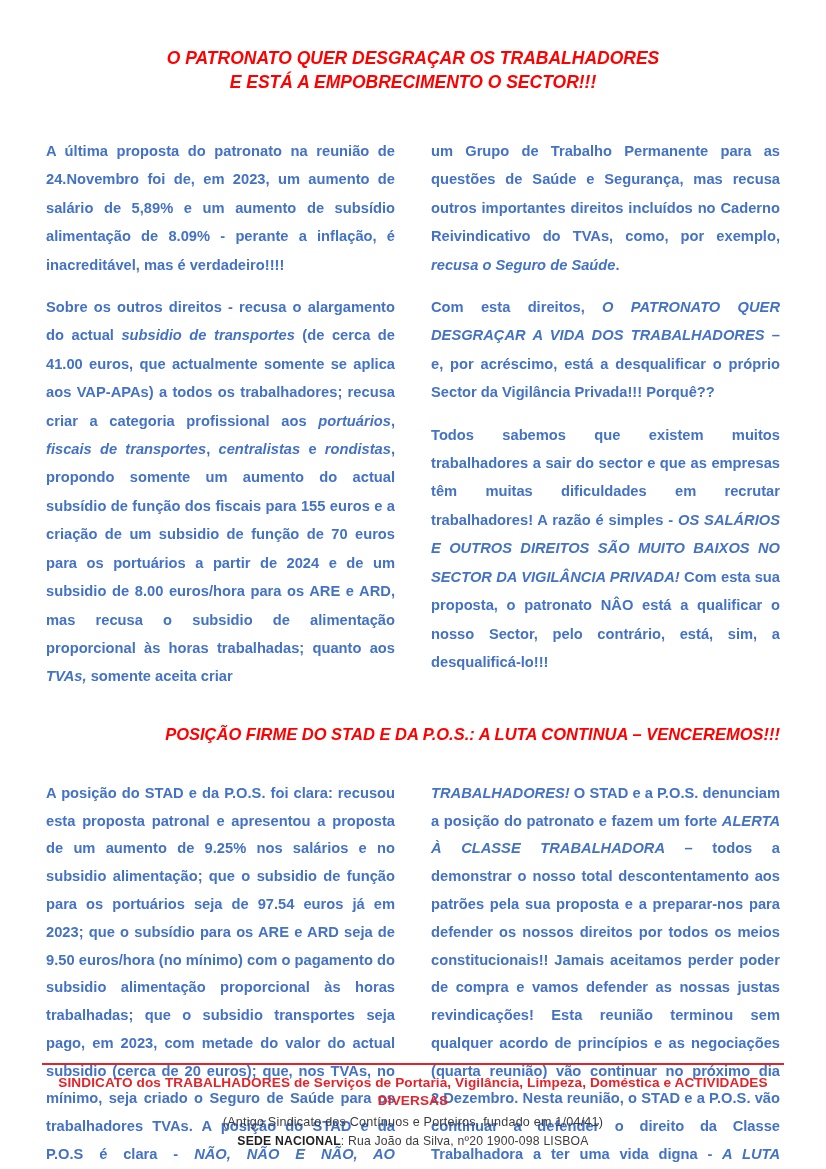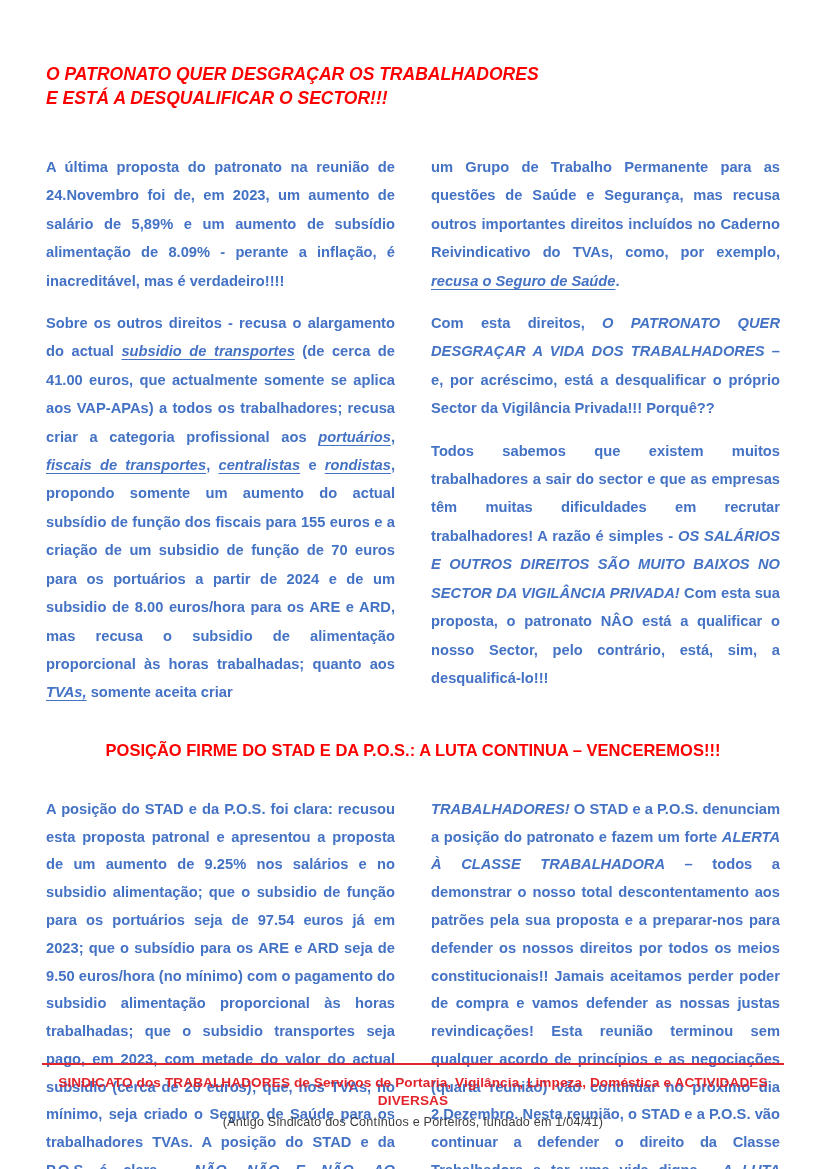--- a/index.html
+++ b/index.html
@@ -17,47 +17,49 @@
     padding:46px 46px 0;
     font-family:"Liberation Sans", sans-serif;
     overflow:hidden;
   }
   
   .main-title{
     color:var(--heading-red);
     font-size:17.5px;
     font-weight:bold;
     font-style:italic;
+    text-align:center;
     line-height:24px;
-    margin:16px 0 30px;
+    margin:0 0 30px;
   }
   
   .cols{display:flex;gap:36px;}
   .col{flex:1;min-width:0;margin-top:13px;}
   .bodytext p{
     color:var(--body-blue);
     font-weight:bold;
     font-size:14.7px;
     line-height:28.4px;
     text-align:justify;
     margin:0 0 14px;
   }
   .section2 p{
     line-height:27.8px;
     margin:0;
   }
   .rs-i{font-style:italic;}
-  .rs-u{text-decoration:underline;text-underline-offset:3px;}
+  .rs-u{text-underline-offset:3px;}
   .rs-b{font-weight:bold;color:#1f1f1f;}
   
   .mid-title{
     color:var(--heading-red);
     font-size:16.5px;
     font-weight:bold;
-    text-align:center;
+    font-style:italic;
+    text-align:right;
     line-height:22px;
     margin:18px 0 22px;
   }
   
   .footer{
     position:absolute;
     left:42px;right:42px;top:1063px;
     border-top:2px solid var(--footer-red);
     padding-top:9px;
     text-align:center;
@@ -75,21 +77,21 @@
   .footer .former{font-size:12.6px;line-height:17px;margin-bottom:2px;}
   .footer .fline{font-size:12.2px;line-height:16.5px;margin-bottom:1px;}
 </style>
 </head>
 <body>
 
 <div class="doc">
 
   <div class="main-title">
     <div>O PATRONATO QUER DESGRAÇAR OS TRABALHADORES</div>
-    <div>E ESTÁ A DESQUALIFICAR O SECTOR!!!</div>
+    <div>E ESTÁ A EMPOBRECIMENTO O SECTOR!!!</div>
   </div>
 
   <div class="cols bodytext">
     <div class="col">
       <p><span>A última proposta do patronato na reunião de 24.Novembro foi de, em 2023, um aumento de salário de 5,89% e um aumento de subsídio alimentação de 8.09% - perante a inflação, é inacreditável, mas é verdadeiro!!!!</span></p>
       <p><span>Sobre os outros direitos - recusa o alargamento do actual </span><span class="rs-i rs-u">subsidio de transportes</span><span> (de cerca de 41.00 euros, que actualmente somente se aplica aos VAP-APAs) a todos os trabalhadores; recusa criar a categoria profissional aos </span><span class="rs-i rs-u">portuários</span><span>, </span><span class="rs-i rs-u">fiscais de transportes</span><span>, </span><span class="rs-i rs-u">centralistas</span><span> e </span><span class="rs-i rs-u">rondistas</span><span>, propondo somente um aumento do actual subsídio de função dos fiscais para 155 euros e a criação de um subsidio de função de 70 euros para os portuários a partir de 2024 e de um subsidio de 8.00 euros/hora para os ARE e ARD, mas recusa o subsidio de alimentação proporcional às horas trabalhadas; quanto aos </span><span class="rs-i rs-u">TVAs,</span><span> somente aceita criar</span></p>
     </div>
     <div class="col">
       <p><span>um Grupo de Trabalho Permanente para as questões de Saúde e Segurança, mas recusa outros importantes direitos incluídos no Caderno Reivindicativo do TVAs, como, por exemplo, </span><span class="rs-i rs-u">recusa o Seguro de Saúde</span><span>.</span></p>
       <p><span>Com esta direitos, </span><span class="rs-i">O PATRONATO QUER DESGRAÇAR A VIDA DOS TRABALHADORES</span><span> – e, por acréscimo, está a desqualificar o próprio Sector da Vigilância Privada!!! Porquê??</span></p>
@@ -104,16 +106,17 @@
       <p><span>A posição do STAD e da P.O.S. foi clara: recusou esta proposta patronal e apresentou a proposta de um aumento de 9.25% nos salários e no subsidio alimentação; que o subsidio de função para os portuários seja de 97.54 euros já em 2023; que o subsídio para os ARE e ARD seja de 9.50 euros/hora (no mínimo) com o pagamento do subsidio alimentação proporcional às horas trabalhadas; que o subsidio transportes seja pago, em 2023, com metade do valor do actual subsidio (cerca de 20 euros); que, nos TVAs, no mínimo, seja criado o Seguro de Saúde para os trabalhadores TVAs. A posição do STAD e da P.O.S é clara - </span><span class="rs-i">NÃO, NÃO E NÃO, AO EMPOBRECIMENTO DOS</span></p>
     </div>
     <div class="col">
       <p><span class="rs-i">TRABALHADORES!</span><span> O STAD e a P.O.S. denunciam a posição do patronato e fazem um forte </span><span class="rs-i">ALERTA À CLASSE TRABALHADORA</span><span> – todos a demonstrar o nosso total descontentamento aos patrões pela sua proposta e a preparar-nos para defender os nossos direitos por todos os meios constitucionais!! Jamais aceitamos perder poder de compra e vamos defender as nossas justas revindicações! Esta reunião terminou sem qualquer acordo de princípios e as negociações (quarta reunião) vão continuar no próximo dia 2.Dezembro. Nesta reunião, o STAD e a P.O.S. vão continuar a defender o direito da Classe Trabalhadora a ter uma vida digna - </span><span class="rs-i">A LUTA CONTINUA – VENCEREMOS!!!</span></p>
     </div>
   </div>
 
   <div class="footer">
     <div class="org">SINDICATO dos TRABALHADORES de Serviços de Portaria, Vigilância, Limpeza, Doméstica e ACTIVIDADES DIVERSAS</div>
     <div class="former">(Antigo Sindicato dos Contínuos e Porteiros, fundado em 1/04/41)</div>
+    <div class="fline"><span class="rs-b">SEDE NACIONAL</span><span>: Rua João da Silva, nº20 1900-098 LISBOA</span></div>
     <div class="fline"></div>
   </div>
 
 </div>
 
 </body></html>

